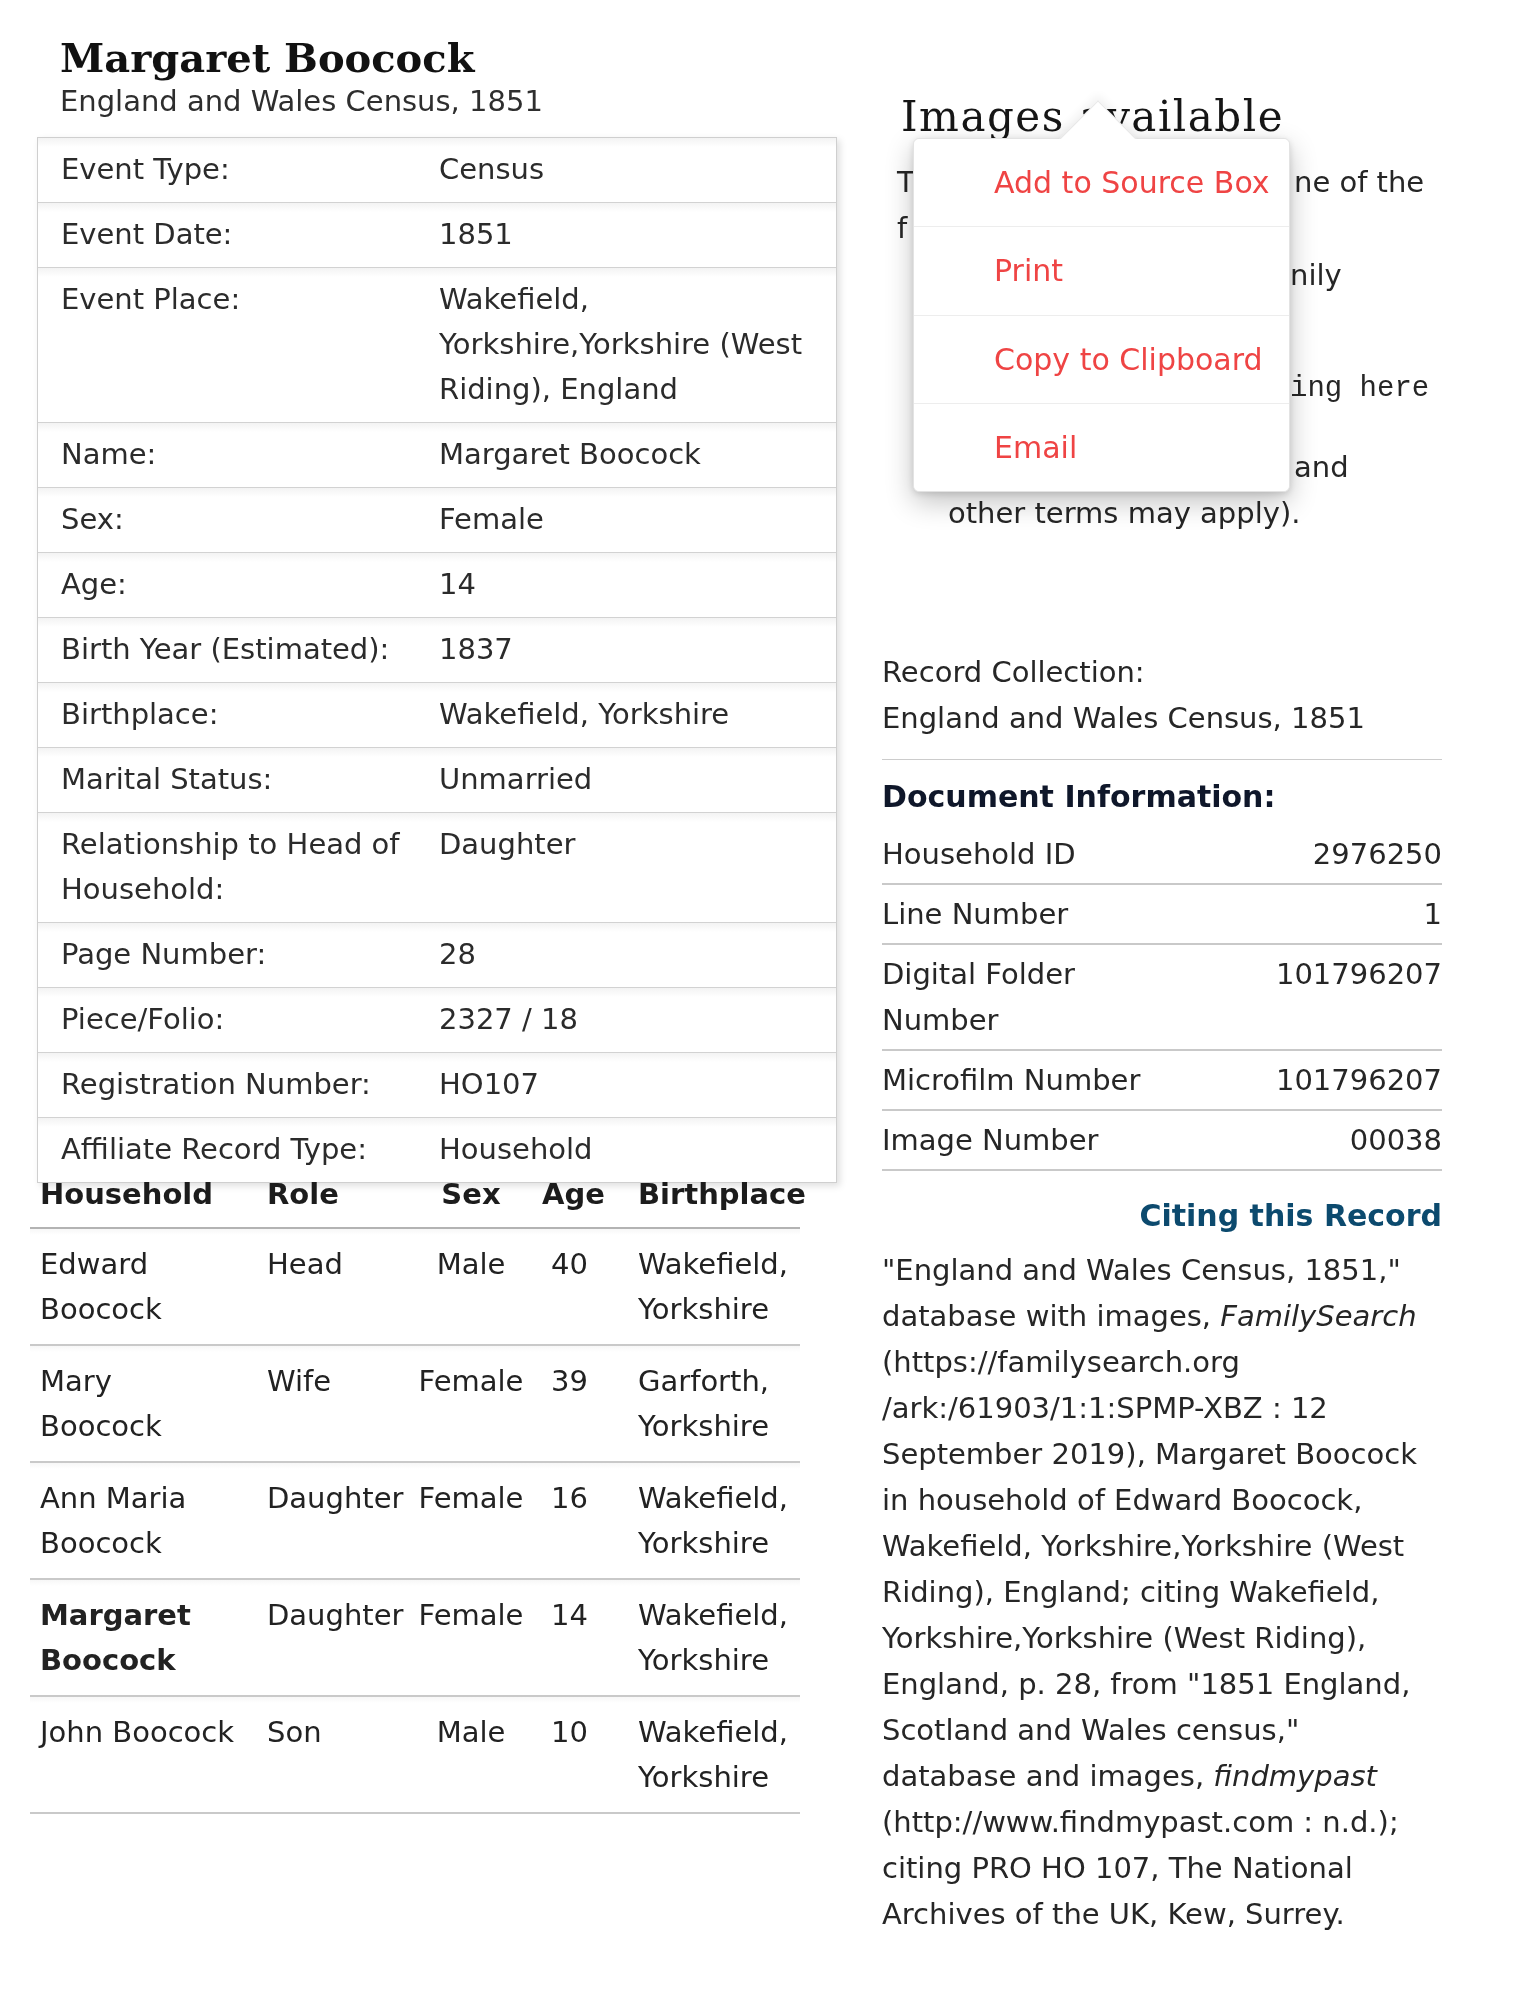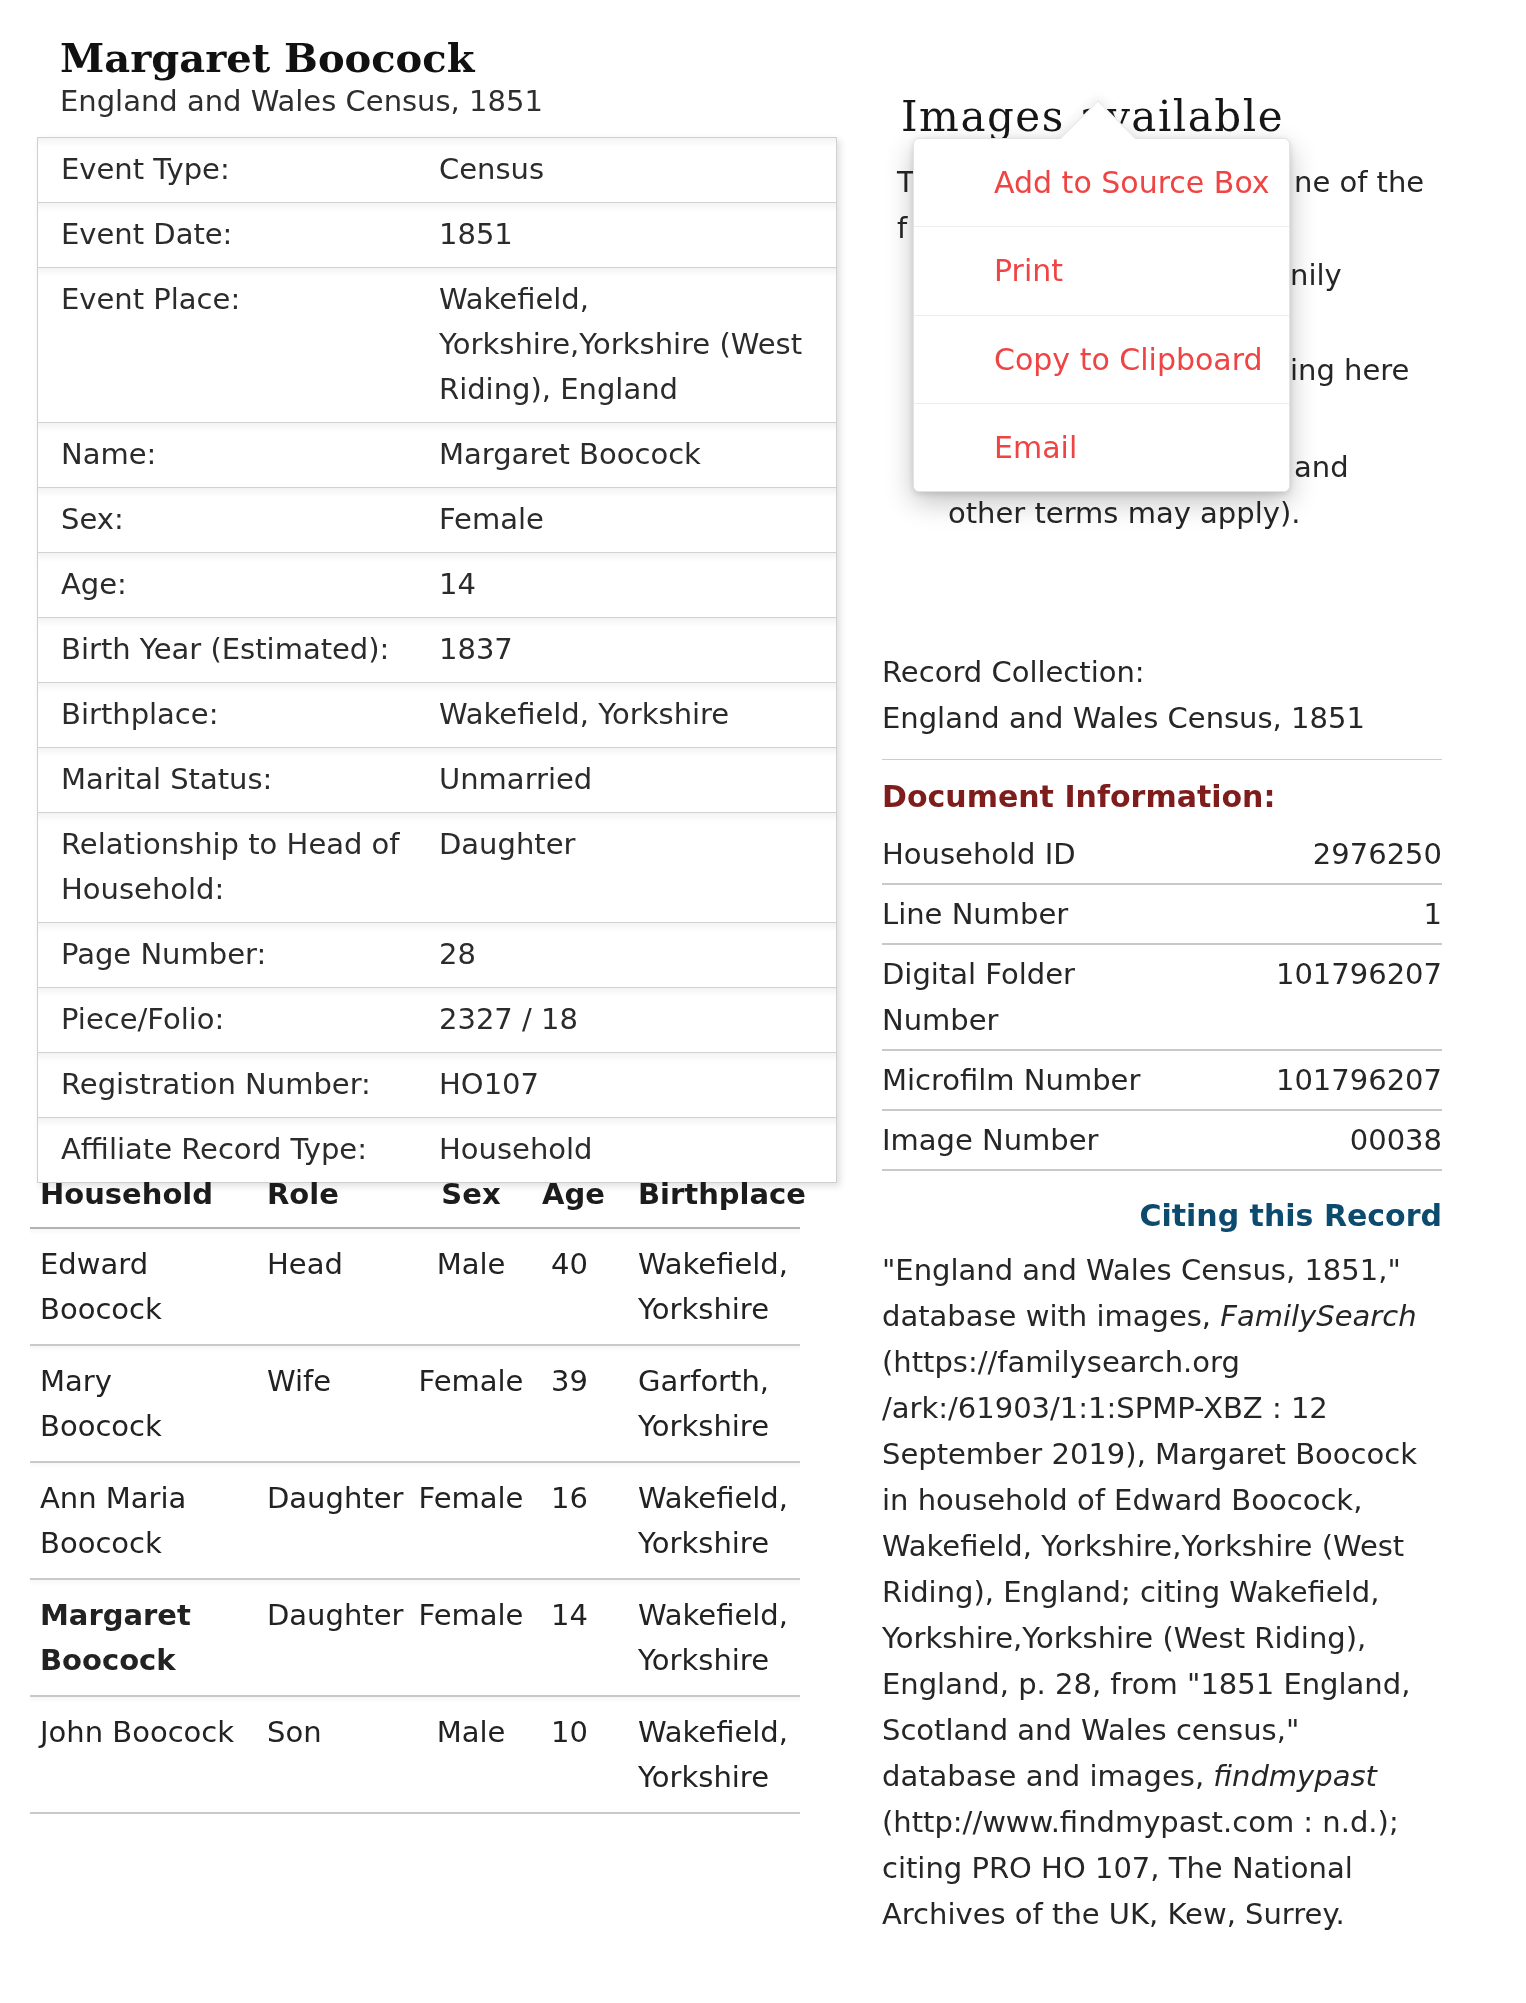--- a/index.html
+++ b/index.html
@@ -52,21 +52,21 @@
                  box-shadow:-4px -4px 10px rgba(0,0,0,0.06); }
   .popup-items { position:relative; z-index:2; background:#fff; border-radius:6px; height:100%;
                  display:flex; flex-direction:column; }
   .menu-item { flex:1; display:flex; align-items:center; padding-left:80px;
                font-size:30px; color:#ef4444; border-top:1px solid #ededed; cursor:pointer; }
   .menu-item:first-child { border-top:none; }
 
   
   .right-col { position:absolute; left:882px; top:649px; width:560px; font-size:29px; line-height:46px; color:#262626; }
   .rc-divider { border:none; border-top:1px solid #cccccc; margin:18px 0 14px 0; }
-  .section-heading { font-weight:bold; font-size:30px; color:#7f1d1d; }
+  .section-heading { font-weight:bold; font-size:30px; color:#0f172a; }
   .doc-rows { margin-top:5px; }
   .doc-row { display:flex; justify-content:space-between; align-items:flex-start;
              padding:6px 0; border-bottom:2px solid #c9c9c9; }
   .doc-label { max-width:300px; }
   .doc-value { text-align:right; }
   .cite-heading { margin-top:22px; font-weight:bold; font-size:30px; color:#0c4a6e;text-align:right; }
   .citation { margin-top:8px; width:560px; overflow-wrap:break-word; }
   .citation .it { font-style:italic; }
 </style>
 </head>
@@ -198,21 +198,21 @@
     <div class="c-bp">Wakefield, Yorkshire</div>
   </div>
 </div>
   </div>
 
   <div class="img-heading">Images available</div>
   <div class="frag" style="left:897px; top:159px;">T</div>
   <div class="frag" style="left:897px; top:205px;">f</div>
   <div class="frag" style="left:1294px; top:159px;">ne of the</div>
   <div class="frag" style="left:1290px; top:252px;">nily</div>
-  <div class="frag" style="left:1290px; top:347px;">ing here</div>
+  <div class="frag" style="left:1290px; top:366px;font-family:Liberation Mono, monospace;">ing here</div>
   <div class="frag" style="left:1294px; top:444px;">and</div>
   <div class="frag" style="left:948px; top:490px;">other terms may apply).</div>
 
   <div class="popup">
     <div class="popup-arrow"></div>
     <div class="popup-items" id="menu-mount">
         <div class="menu-item">Add to Source Box</div>
         <div class="menu-item">Print</div>
         <div class="menu-item">Copy to Clipboard</div>
         <div class="menu-item">Email</div>

